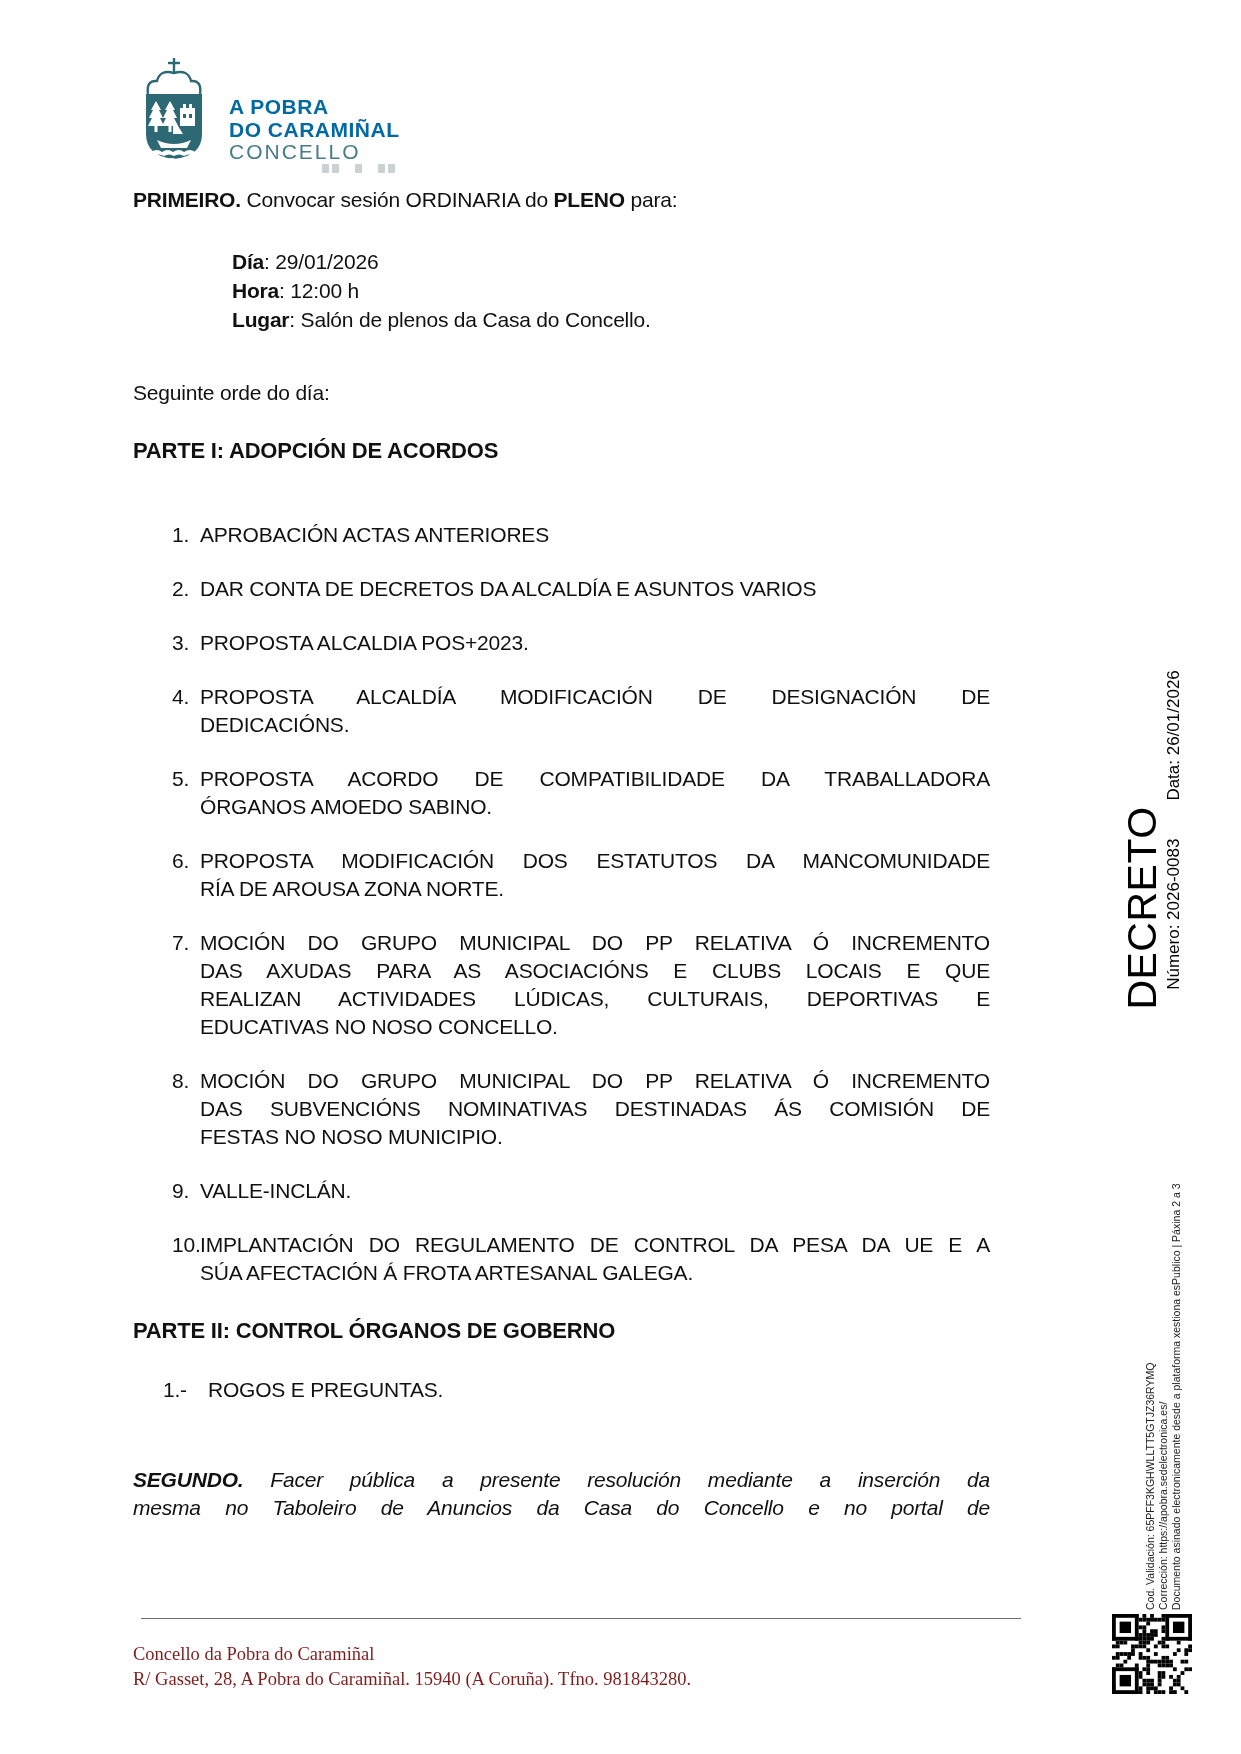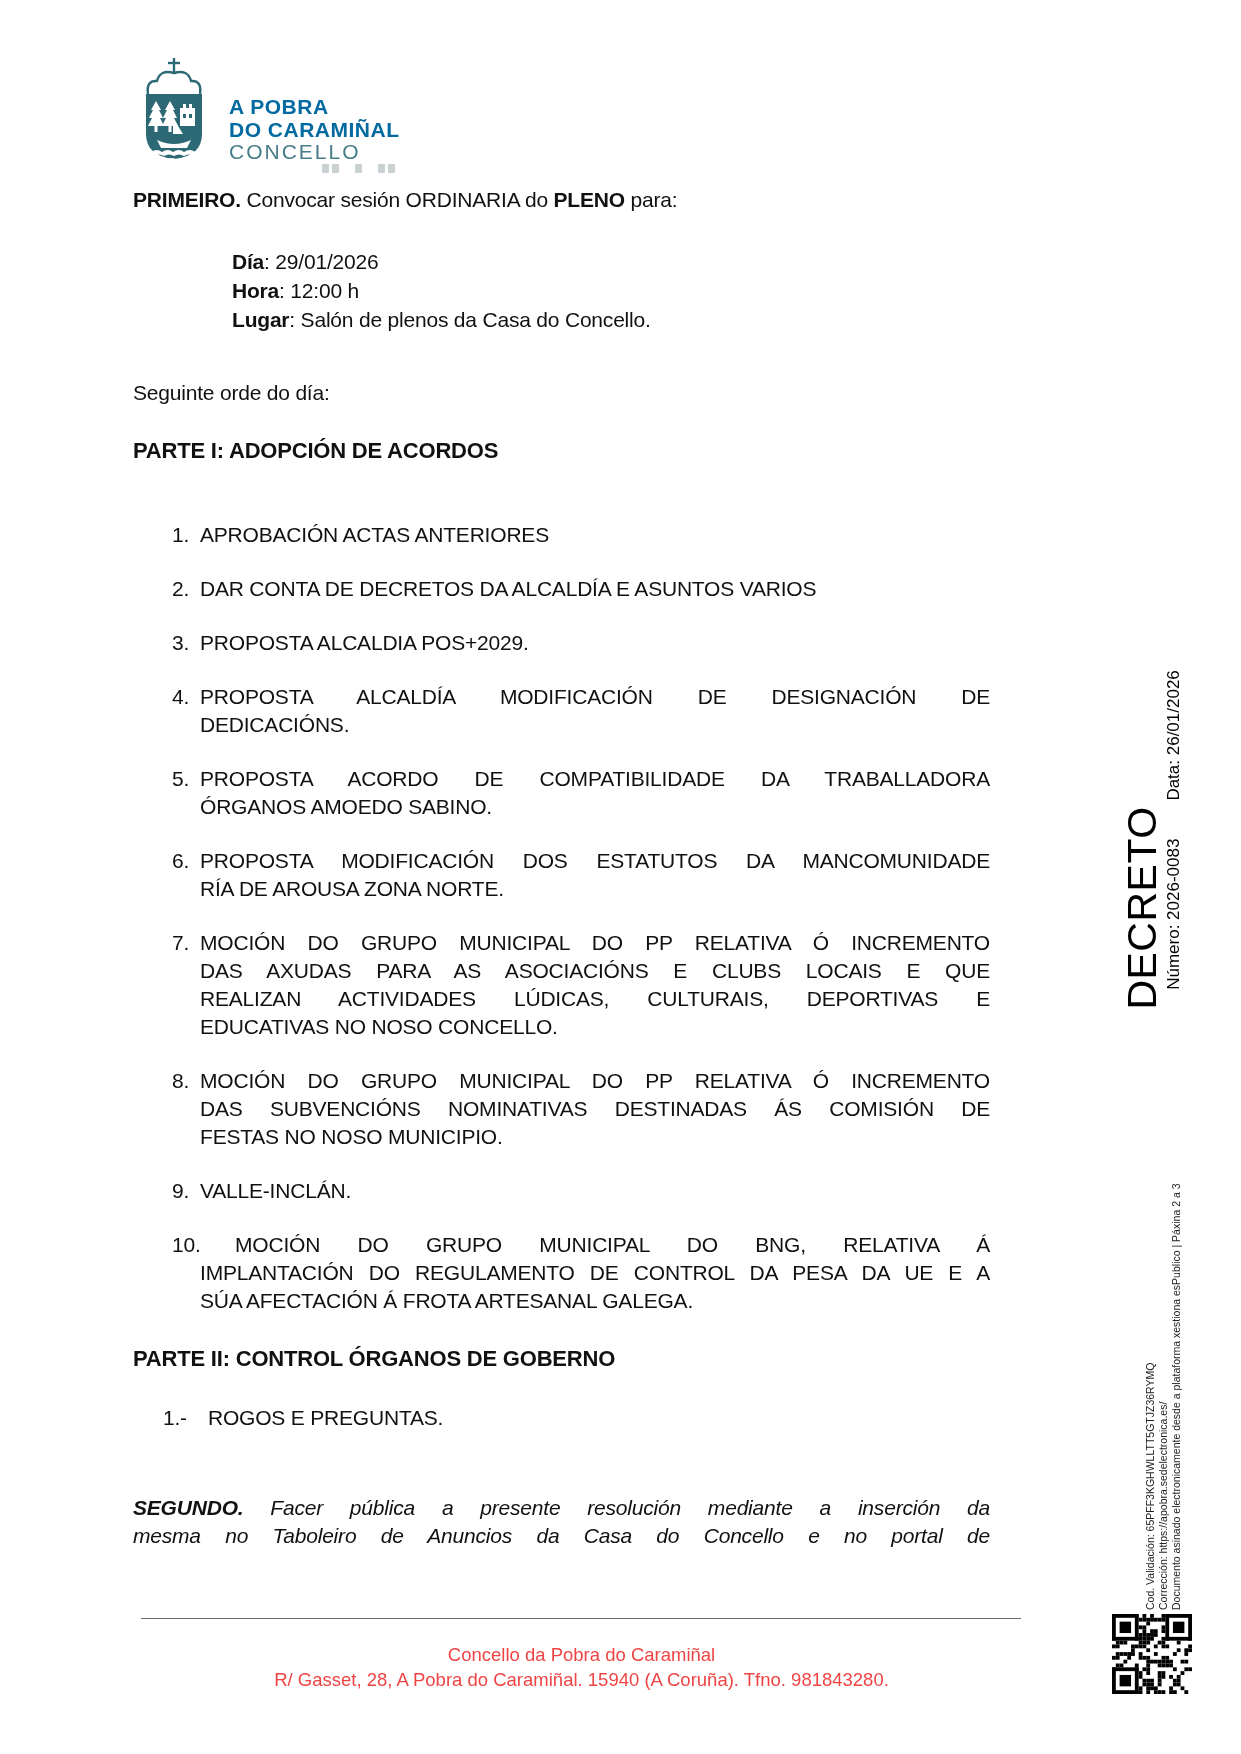--- a/index.html
+++ b/index.html
@@ -51,21 +51,21 @@
   .decreto-meta .gap{margin-left:38px;}
   .side-small{left:1163px;top:1350px;font-size:10.5px;line-height:13px;color:#222;white-space:normal;width:520px;}
   .side-small div{white-space:nowrap;}
 
   
   .qr{position:absolute;left:1112px;top:1614px;width:80px;height:80px;}
   .qr svg{display:block;}
 
   
   .footer-rule{position:absolute;left:141px;top:1618px;width:880px;border-top:1.6px solid #6f6f6f;}
-  .footer{position:absolute;left:133px;top:1642px;width:897px;text-align:center;font-size:18.5px;line-height:25px;color:#ef4444;}
+  .footer{position:absolute;left:133px;top:1642px;width:897px;font-size:18.5px;line-height:25px;color:#7f1d1d;font-family:Liberation Serif, serif;}
 </style>
 </head>
 <body>
 
 <div class="page">
 
   <div class="logo">
     <span>
       <svg width="82" height="118" viewBox="0 0 82 118">
         <g fill="none" stroke="#2d6974" stroke-width="2.4">
@@ -124,21 +124,21 @@
         <div class="item">
           <span class="num">1.</span>
           <div class="line">APROBACIÓN ACTAS ANTERIORES</div>
         </div>
         <div class="item">
           <span class="num">2.</span>
           <div class="line">DAR CONTA DE DECRETOS DA ALCALDÍA E ASUNTOS VARIOS</div>
         </div>
         <div class="item">
           <span class="num">3.</span>
-          <div class="line">PROPOSTA ALCALDIA POS+2029.</div>
+          <div class="line">PROPOSTA ALCALDIA POS+2023.</div>
         </div>
         <div class="item">
           <span class="num">4.</span>
           <div class="line fj">PROPOSTA ALCALDÍA MODIFICACIÓN DE DESIGNACIÓN DE</div>
           <div class="line">DEDICACIÓNS.</div>
         </div>
         <div class="item">
           <span class="num">5.</span>
           <div class="line fj">PROPOSTA ACORDO DE COMPATIBILIDADE DA TRABALLADORA</div>
           <div class="line">ÓRGANOS AMOEDO SABINO.</div>
@@ -160,21 +160,20 @@
           <div class="line fj">MOCIÓN DO GRUPO MUNICIPAL DO PP RELATIVA Ó INCREMENTO</div>
           <div class="line fj">DAS SUBVENCIÓNS NOMINATIVAS DESTINADAS ÁS COMISIÓN DE</div>
           <div class="line">FESTAS NO NOSO MUNICIPIO.</div>
         </div>
         <div class="item">
           <span class="num">9.</span>
           <div class="line">VALLE-INCLÁN.</div>
         </div>
         <div class="item">
           <span class="num">10.</span>
-          <div class="line fj indent">MOCIÓN DO GRUPO MUNICIPAL DO BNG, RELATIVA Á</div>
           <div class="line fj">IMPLANTACIÓN DO REGULAMENTO DE CONTROL DA PESA DA UE E A</div>
           <div class="line">SÚA AFECTACIÓN Á FROTA ARTESANAL GALEGA.</div>
         </div>
       </div>
 
     <div class="parte-heading parte2-heading">PARTE II: CONTROL ÓRGANOS DE GOBERNO</div>
 
     <div class="rogos">
       <span class="num">1.-</span>
       <span>ROGOS E PREGUNTAS.</span>

